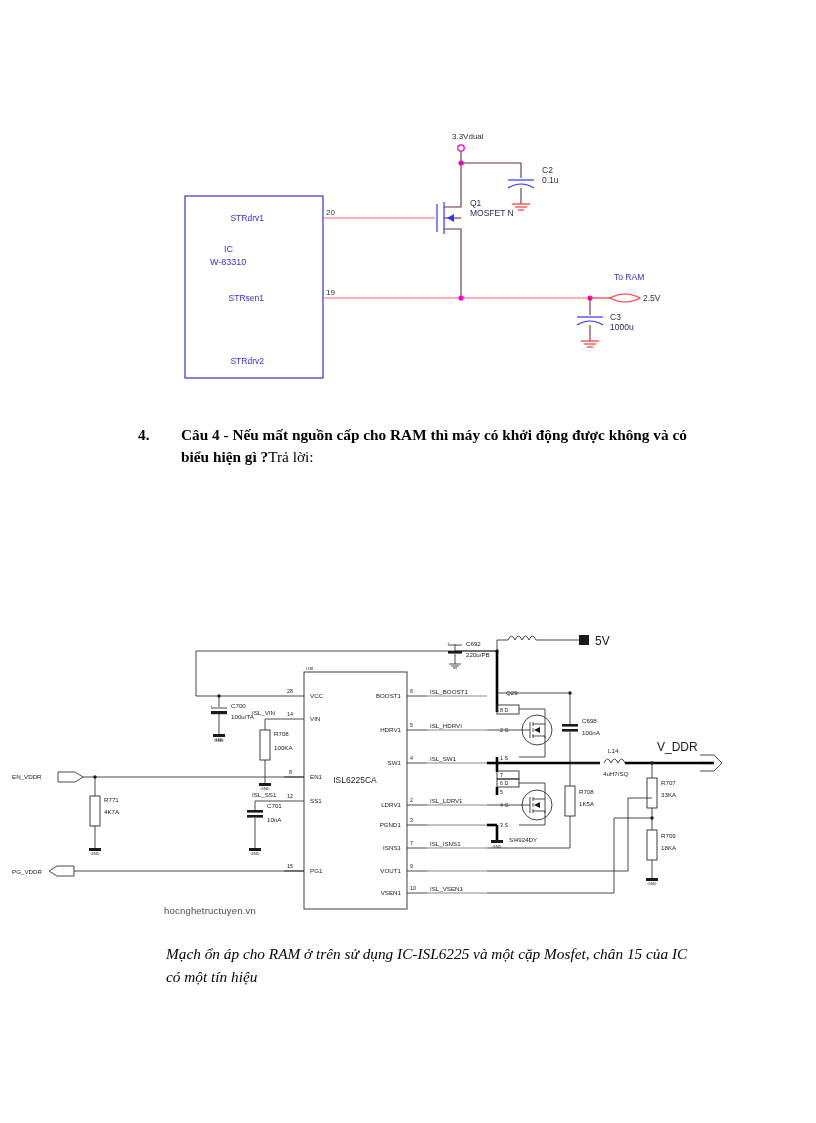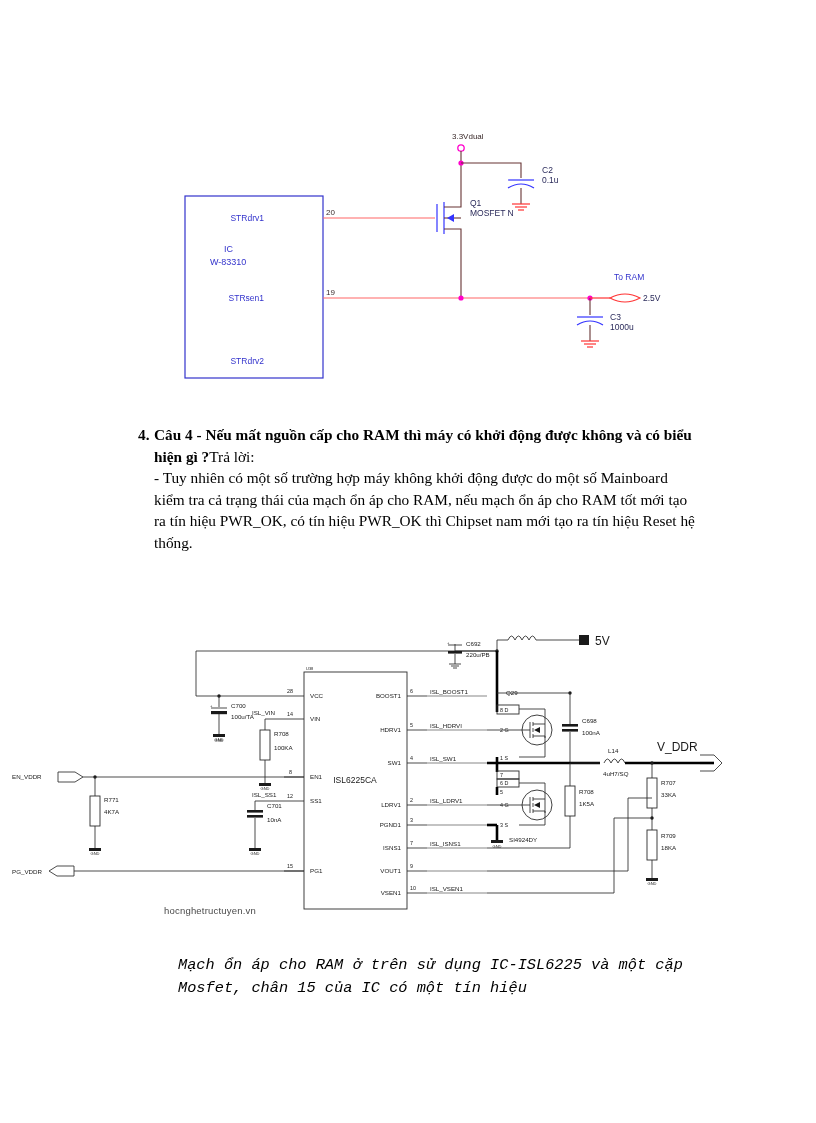--- a/index.html
+++ b/index.html
@@ -20,38 +20,38 @@
   .qblock {
     position:absolute;
     left:138px; top:424px; width:560px;
     font-size:15.3px;
     line-height:21.5px;
   }
   .qnum {
     position:absolute; left:0; top:0;
     font-size:15.3px; font-weight:bold;
   }
-  .qbody { margin-left:16px; }
+  .qbody { margin-left:43px; }
   .qbody b { font-weight:bold; }
   .qpara { margin:0; }
 
   
   #schem2 { position:absolute; left:0; top:620px; width:816px; height:310px; }
   .watermark {
     position:absolute; left:164px; top:905px;
     font-family:"Liberation Sans", sans-serif;
     font-size:9.5px; color:#4a4a4a; letter-spacing:.2px;
   }
 
   
   .caption {
     position:absolute; left:162px; top:938px; width:545px;
     font-size:15.3px; line-height:23px; font-style:italic;
   }
-  .caption p { margin:16px;font-family:Liberation Mono, monospace; }
+  .caption p { margin:4px; }
 </style>
 </head>
 <body>
 
 <div class="page">
 
   <svg id="schem1" viewBox="0 0 816 400" width="816" height="400" xmlns="http://www.w3.org/2000/svg">
     <defs>
       <style>
         .s1txt  { font-family:"Liberation Sans", sans-serif; font-size:8.5px; fill:#3333cc; }
@@ -139,21 +139,20 @@
     <text class="s1txt" x="614" y="280">To RAM</text>
     <path class="gr" d="M590 298 L610 298"></path>
     <path d="M610 298 Q625 290 640 298 Q625 306 610 298 Z" fill="none" stroke="#ff3333" stroke-width="1.1"></path>
     <text class="s1txtd" x="643" y="301">2.5V</text>
   </svg>
 
   <div class="qblock">
     <span class="qnum">4.</span>
     <div class="qbody">
       <p class="qpara"><b>Câu 4 - Nếu mất nguồn cấp cho RAM thì máy có khởi động được không và có biểu hiện gì ?</b><span>Trả lời:</span></p>
-      <p class="qpara">- Tuy nhiên có một số trường hợp máy không khởi động được do một số Mainboard kiểm tra cả trạng thái của mạch ổn áp cho RAM, nếu mạch ổn áp cho RAM tốt mới tạo ra tín hiệu PWR_OK, có tín hiệu PWR_OK thì Chipset nam mới tạo ra tín hiệu Reset hệ thống.</p>
     </div>
   </div>
 
   <svg id="schem2" viewBox="0 0 816 310" width="816" height="310" xmlns="http://www.w3.org/2000/svg">
     <defs>
       <style>
         .t   { font-family:"Liberation Sans", sans-serif; font-size:6.2px; fill:#1a1a1a; }
         .tn  { font-family:"Liberation Sans", sans-serif; font-size:5.4px; fill:#1a1a1a; }
         .tg  { font-family:"Liberation Sans", sans-serif; font-size:4px;  fill:#1a1a1a; }
         .tp  { font-family:"Liberation Sans", sans-serif; font-size:8.5px; fill:#1a1a1a; }

